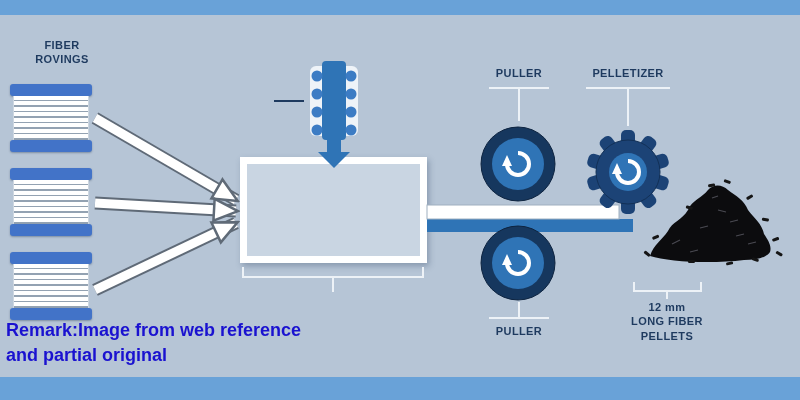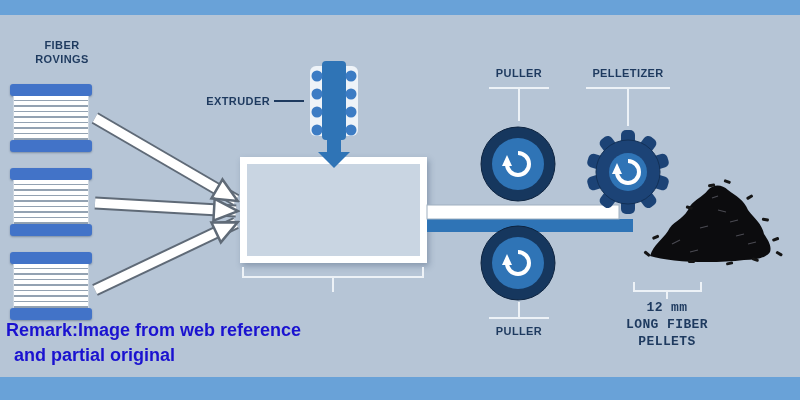--- a/index.html
+++ b/index.html
@@ -5,21 +5,21 @@
   * { margin:0; padding:0; box-sizing:border-box; }
   html,body { width:800px; height:400px; }
   body { font-family:"Liberation Sans", sans-serif; }
   #canvas { position:relative; width:800px; height:400px; background:#b6c5d6; overflow:hidden; }
   .band { position:absolute; left:0; width:100%; background:#69a2d8; }
   .band.top { top:0; height:15px; }
   .band.bottom { bottom:0; height:23px; }
   .dlabel { position:absolute; color:#1e3a5f; font-weight:bold; font-size:11px;
             letter-spacing:0.4px; text-align:center; white-space:pre-line; line-height:1.3; }
   .dlabel.right { text-align:right; }
-  .dlabel.small { font-size:13px;font-family:Liberation Mono, monospace; }
+  .dlabel.small { font-size:11px; }
   .spool { position:absolute; left:10px; width:82px; height:68px; }
   .spool .cap { position:absolute; left:0; width:100%; height:12px; background:#4273c8;
                 border-radius:3px; box-shadow:0 1px 2px rgba(20,40,70,.35); }
   .spool .cap.t { top:0; } .spool .cap.b { bottom:0; }
   .spool .sbody { position:absolute; top:12px; left:3px; right:3px; bottom:12px;
                  background:repeating-linear-gradient(to bottom,#ffffff 0 4px,#93a2b2 4px 5.5px);
                  border-left:1px solid #cdd6e0; border-right:1px solid #cdd6e0; }
   .die { position:absolute; left:240px; top:157px; width:187px; height:106px;
          background:#c9d5e2; border:7px solid #ffffff; box-shadow:2px 3px 6px rgba(50,70,100,.35); }
   .svgfx { position:absolute; left:0; top:0; }
@@ -28,21 +28,20 @@
 </head>
 <body>
 
 <div id="canvas">
 
   <div class="band top"></div>
   <div class="band bottom"></div>
 
   <div class="dlabel" style="left:8px; top:38px; width:108px;">FIBER
 ROVINGS</div>
-  <div class="dlabel right" style="left:158px; top:94px; width:112px;">EXTRUDER</div>
   <div class="dlabel" style="left:469px; top:66px; width:100px;">PULLER</div>
   <div class="dlabel" style="left:566px; top:66px; width:124px;">PELLETIZER</div>
   <div class="dlabel" style="left:469px; top:324px; width:100px;">PULLER</div>
   <div class="dlabel small" style="left:607px; top:300px; width:120px;">12 mm
 LONG FIBER
 PELLETS</div>
 
   <div class="spool" style="top:84px;">
     <div class="cap t"></div>
     <div class="sbody"></div>
@@ -173,15 +172,15 @@
         <line x1="736" y1="236" x2="744" y2="234"></line>
         <line x1="690" y1="252" x2="698" y2="250"></line>
         <line x1="712" y1="198" x2="718" y2="196"></line>
         <line x1="748" y1="244" x2="756" y2="242"></line>
         <line x1="730" y1="222" x2="738" y2="220"></line>
       </g>
     </g>
   </svg>
 
   <div class="remark" style="top:320px;">Remark:Image from web reference</div>
-  <div class="remark" style="top:345px;margin-left:8px;">and partial original</div>
+  <div class="remark" style="top:345px;">and partial original</div>
 
 </div>
 
 </body></html>

